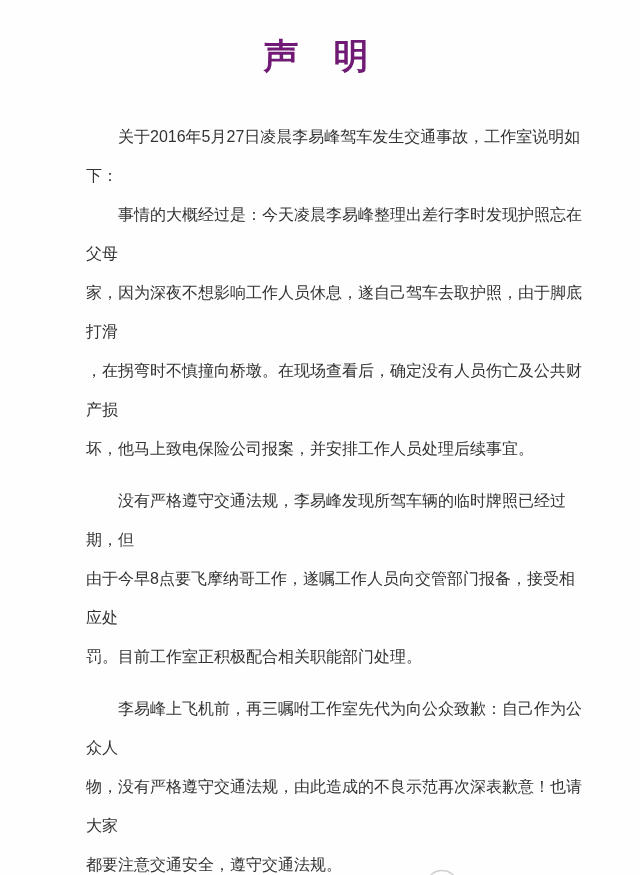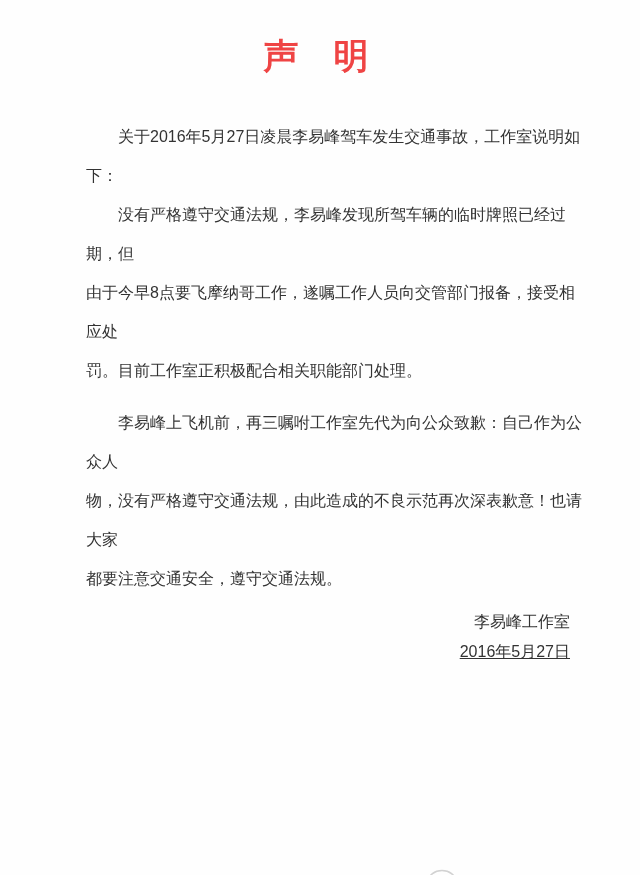--- a/index.html
+++ b/index.html
@@ -21,21 +21,21 @@
     position: relative;
     background: #fefefe;
   }
   .title {
     margin: 38px 8px 0 0;
     padding: 0;
     text-align: center;
     font-size: 35px;
     line-height: 35px;
     font-weight: bold;
-    color: #ef4444;
+    color: #701a75;
   }
   .content {
     margin: 44px 50px 0 86px;
   }
   .content p {
     margin: 0 0 13px 0;
     font-size: 16px;
     line-height: 39px;
     text-indent: 2em;
     white-space: pre-line;
@@ -83,20 +83,24 @@
 </style>
 </head>
 <body>
 
 <div class="page">
 
   <h1 class="title">声　明</h1>
 
   <div class="content">
     <p>关于2016年5月27日凌晨李易峰驾车发生交通事故，工作室说明如下：</p>
+    <p>事情的大概经过是：今天凌晨李易峰整理出差行李时发现护照忘在父母
+家，因为深夜不想影响工作人员休息，遂自己驾车去取护照，由于脚底打滑
+，在拐弯时不慎撞向桥墩。在现场查看后，确定没有人员伤亡及公共财产损
+坏，他马上致电保险公司报案，并安排工作人员处理后续事宜。</p>
     <p>没有严格遵守交通法规，李易峰发现所驾车辆的临时牌照已经过期，但
 由于今早8点要飞摩纳哥工作，遂嘱工作人员向交管部门报备，接受相应处
 罚。目前工作室正积极配合相关职能部门处理。</p>
     <p>李易峰上飞机前，再三嘱咐工作室先代为向公众致歉：自己作为公众人
 物，没有严格遵守交通法规，由此造成的不良示范再次深表歉意！也请大家
 都要注意交通安全，遵守交通法规。</p>
   </div>
 
   <div class="signature">
     <div class="sig-name">李易峰工作室</div>

